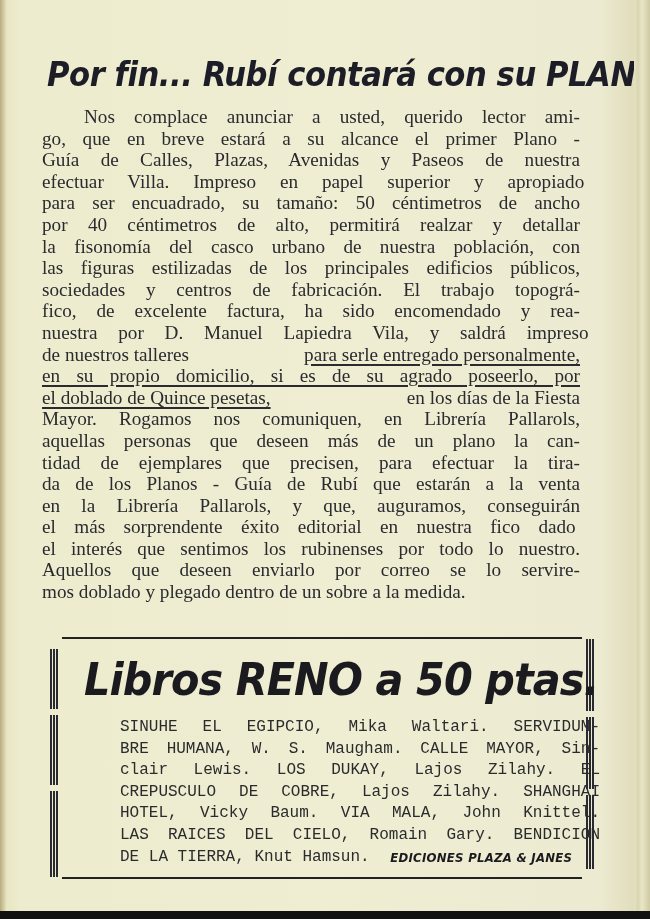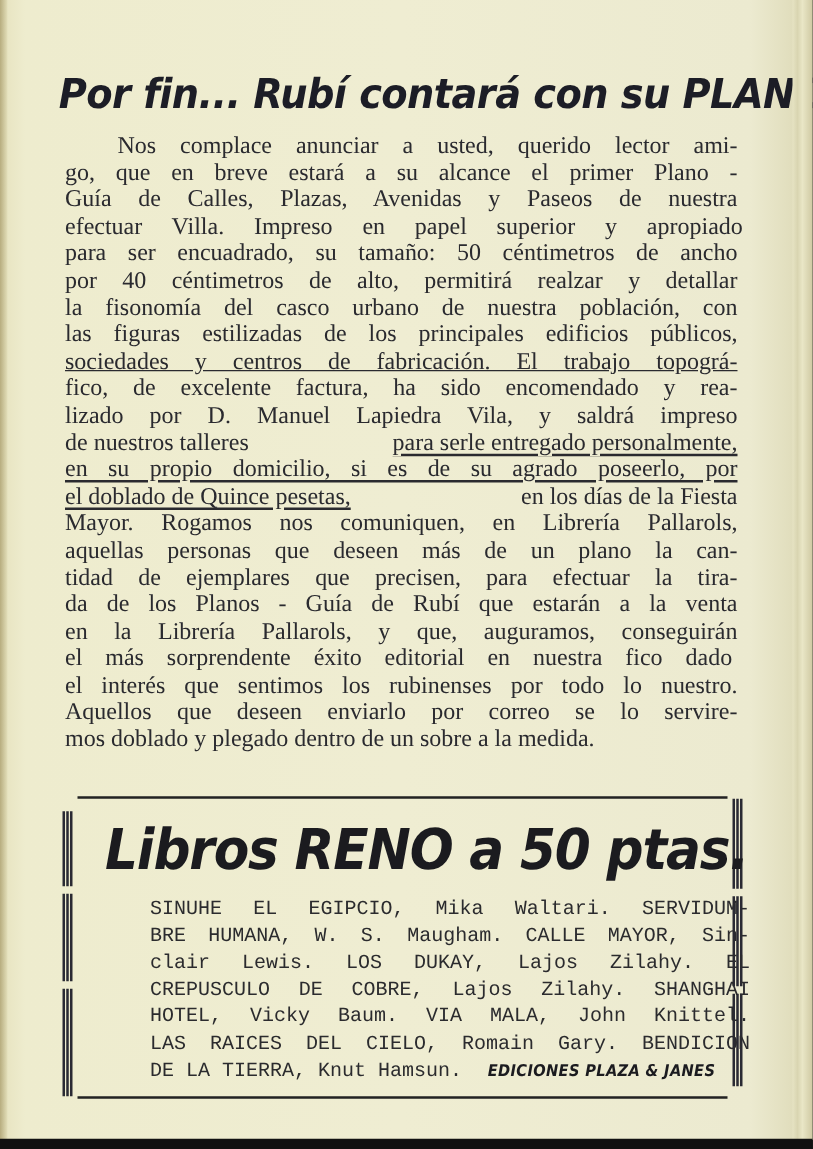--- a/index.html
+++ b/index.html
@@ -51,21 +51,21 @@
       font-style: italic;
       font-size: 33px;
       letter-spacing: -0.5px;
       color: #1c1d26;
       white-space: nowrap;
       transform: scaleX(0.93);
       transform-origin: left top;
     }
     .article {
       position: absolute;
-      left: 52px;
+      left: 42px;
       top: 106px;
       width: 538px;
       font-family: "Liberation Serif", serif;
       font-size: 19.2px;
       line-height: 21.6px;
       color: #2a2a2f;
     }
     .article .line {
       display: flex;
       justify-content: space-between;
@@ -180,27 +180,27 @@
     <div class="line">
         <span style="word-spacing: 15.5059px;">por 40 céntimetros de alto, permitirá realzar y detallar</span>
       </div>
     <div class="line">
         <span style="word-spacing: 13.502px;">la fisonomía del casco urbano de nuestra población, con</span>
       </div>
     <div class="line">
         <span style="word-spacing: 12.7612px;">las figuras estilizadas de los principales edificios públicos,</span>
       </div>
     <div class="line">
-        <span style="word-spacing: 15.9688px; text-decoration: underline;">sociedades y centros de fabricación. El trabajo topográ-</span>
+        <span style="word-spacing: 15.9688px;">sociedades y centros de fabricación. El trabajo topográ-</span>
       </div>
     <div class="line">
         <span style="word-spacing: 15.043px;">fico, de excelente factura, ha sido encomendado y rea-</span>
       </div>
     <div class="line">
-        <span style="word-spacing: 16.0195px;">lizado por D. Manuel Lapiedra Vila, y saldrá impreso</span>
+        <span style="word-spacing: 16.0195px;">nuestra por D. Manuel Lapiedra Vila, y saldrá impreso</span>
       </div>
     <div class="line">
       <span>de nuestros talleres</span>
       <span class="u">para serle entregado personalmente,</span>
     </div>
     <div class="line">
         <span class="u" style="word-spacing: 11.4891px;">en su propio domicilio, si es de su agrado poseerlo, por</span>
       </div>
     <div class="line">
       <span class="u">el doblado de Quince pesetas,</span>

